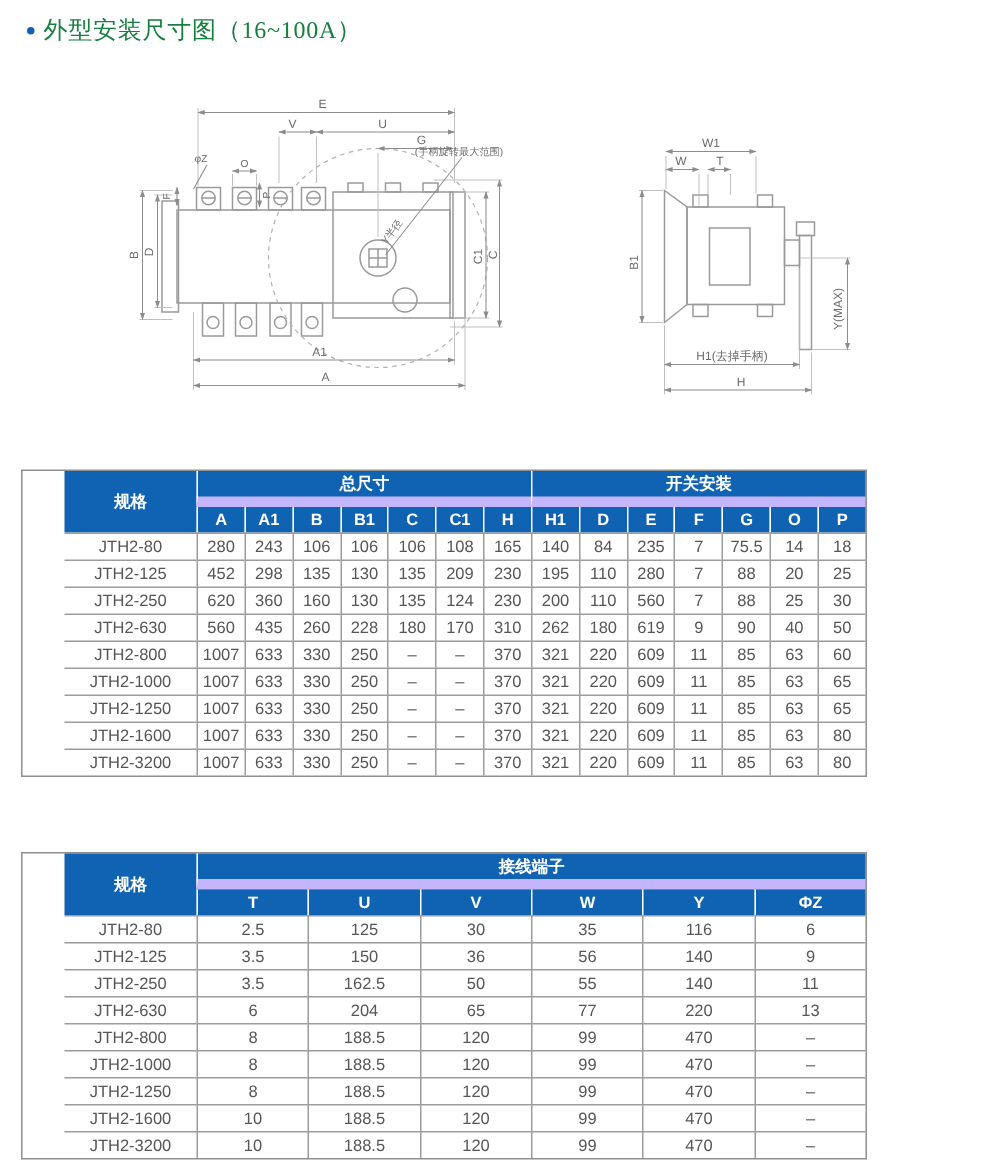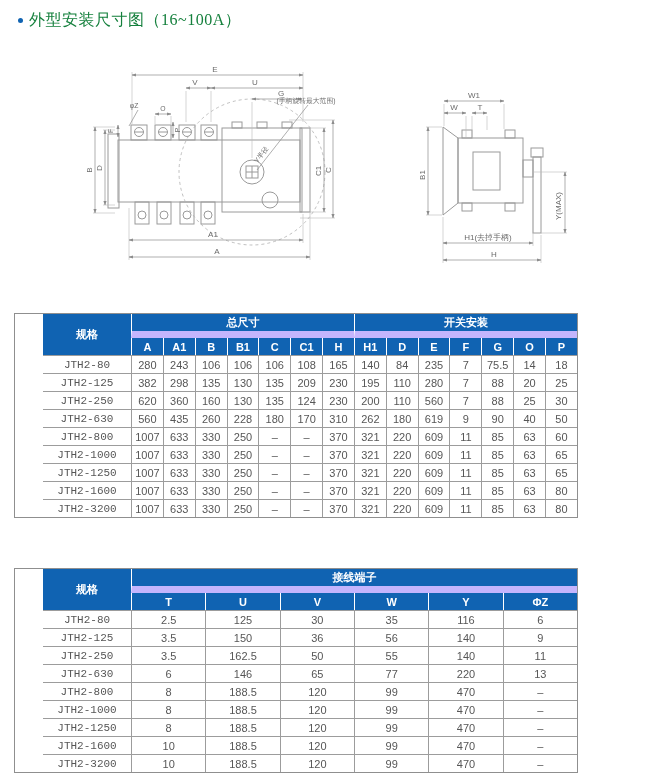--- a/index.html
+++ b/index.html
@@ -26,21 +26,21 @@
         table-layout:fixed;font-size:11px;color:#565656;padding-left:28px;}
   #table1{top:313px;} #table2{top:568px;}
   th,td{height:17px;padding:0 1px;text-align:center;vertical-align:middle;
         overflow:hidden;white-space:nowrap;}
   thead th{background:var(--blue,#1063b2);color:#fff;font-weight:bold;
            border-left:1px solid #fff;border-bottom:7px solid #c4b5fd;}
   thead tr:first-child th:first-child{border-left:none;}
   thead th[rowspan]{border-bottom:none;}
   thead tr:last-child th{border-bottom:none;}
   tbody td{border-left:1px solid #9c9c9c;border-top:1px solid #9c9c9c;}
-  tbody td:first-child{border-left:none;font-family:Liberation Mono, monospace;}
+  tbody td:first-child{border-left:none;}
   col.spec{width:88px;}
 </style>
 </head>
 <body>
 
 <div id="page">
 
   <div id="title">
     <span class="dot"></span>
     <span>外型安装尺寸图（16~100A）</span>
@@ -259,21 +259,21 @@
           <td>140</td>
           <td>84</td>
           <td>235</td>
           <td>7</td>
           <td>75.5</td>
           <td>14</td>
           <td>18</td>
         </tr>
         <tr>
           <td>JTH2-125</td>
-          <td>382</td>
+          <td>452</td>
           <td>298</td>
           <td>135</td>
           <td>130</td>
           <td>135</td>
           <td>209</td>
           <td>230</td>
           <td>195</td>
           <td>110</td>
           <td>280</td>
           <td>7</td>
@@ -451,21 +451,21 @@
           <td>3.5</td>
           <td>162.5</td>
           <td>50</td>
           <td>55</td>
           <td>140</td>
           <td>11</td>
         </tr>
         <tr>
           <td>JTH2-630</td>
           <td>6</td>
-          <td>146</td>
+          <td>204</td>
           <td>65</td>
           <td>77</td>
           <td>220</td>
           <td>13</td>
         </tr>
         <tr>
           <td>JTH2-800</td>
           <td>8</td>
           <td>188.5</td>
           <td>120</td>

